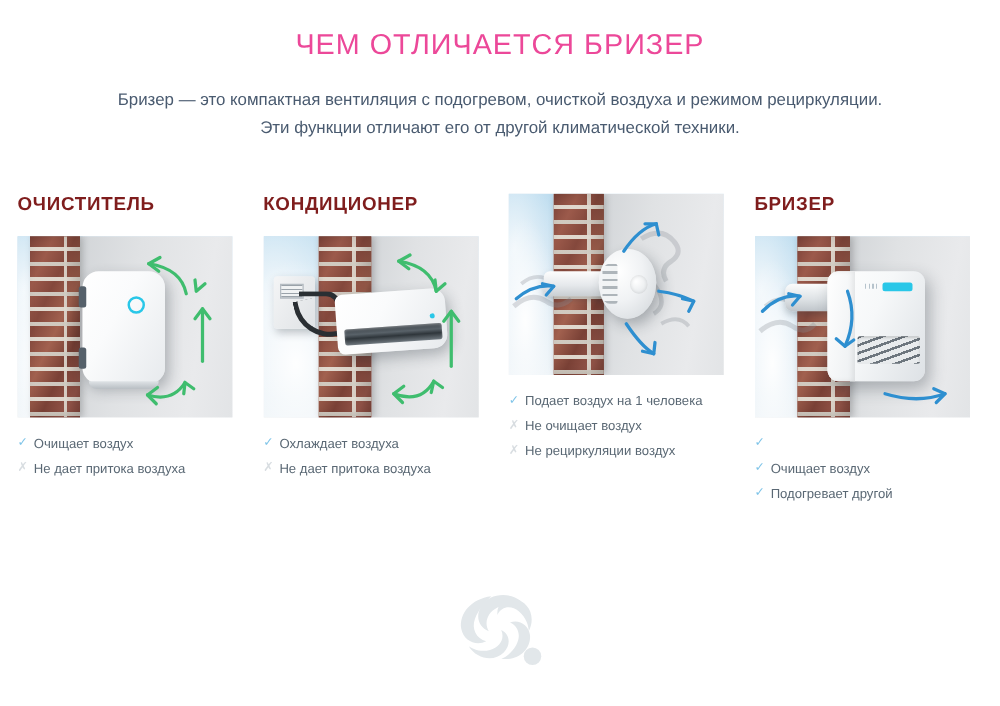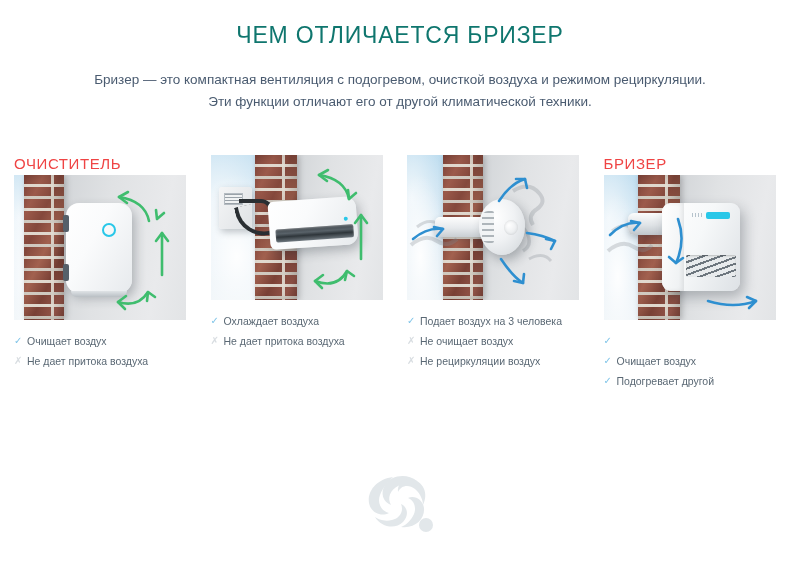--- a/index.html
+++ b/index.html
@@ -13,21 +13,21 @@
     position: relative;
   }
 
   .page { width: 800px; height: 565px; position: relative; }
 
   
   .title {
     text-align: center;
     font-size: 23px;
     letter-spacing: 0.8px;
-    color: #0f766e;
+    color: #ec4899;
     font-weight: 400;
     padding-top: 22px;
   }
 
   .subtitle {
     text-align: center;
     font-size: 13.5px;
     line-height: 22px;
     color: #4a5b70;
     padding-top: 20px;
@@ -42,22 +42,23 @@
     left: 14px;
     width: 786px;
     display: flex;
   }
 
   .col { width: 198px; position: relative; }
 
   .col-header {
     font-size: 15px;
     letter-spacing: 0.6px;
-    color: #ef4444;
-    font-weight: 400;
+    color: #7f1d1d;
+    font-weight: 700;
+    margin-bottom: 14px;
     height: 20px;
   }
 
   
   .illus {
     width: 172px;
     height: 145px;
     position: relative;
     overflow: hidden;
     background: linear-gradient(170deg, #cfe2f0 0%, #e3eef6 28%, #f1f3f4 60%, #eceef0 100%);
@@ -355,20 +356,21 @@
           <span>Очищает воздух</span>
         </div>
         <div class="feature">
           <span class="marker no">✗</span>
           <span>Не дает притока воздуха</span>
         </div>
       </div>
     </div>
 
     <div class="col">
+      <div class="col-header">КОНДИЦИОНЕР</div>
 
       <div class="illus">
         <div class="sky" style="width:86px;"></div>
         <div class="wall" style="left:82px;"></div>
         <div class="brick" style="left:44px; width:42px;"></div>
 
         <div class="ac-outdoor">
           <div class="grill"></div>
         </div>
         <div class="ac-pipe"></div>
@@ -438,21 +440,21 @@
             <path d="M148 86 l-9 -2 M148 86 l-4 8"></path>
             <path d="M94 104 q12 18 22 24"></path>
             <path d="M116 128 l-9 -2 M116 128 l1 -9"></path>
           </g>
         </svg>
       </div>
 
       <div class="features">
         <div class="feature">
           <span class="marker yes">✓</span>
-          <span>Подает воздух на 3 человека</span>
+          <span>Подает воздух на 1 человека</span>
         </div>
         <div class="feature">
           <span class="marker no">✗</span>
           <span>Не очищает воздух</span>
         </div>
         <div class="feature">
           <span class="marker no">✗</span>
           <span>Не рециркуляции воздух</span>
         </div>
       </div>

